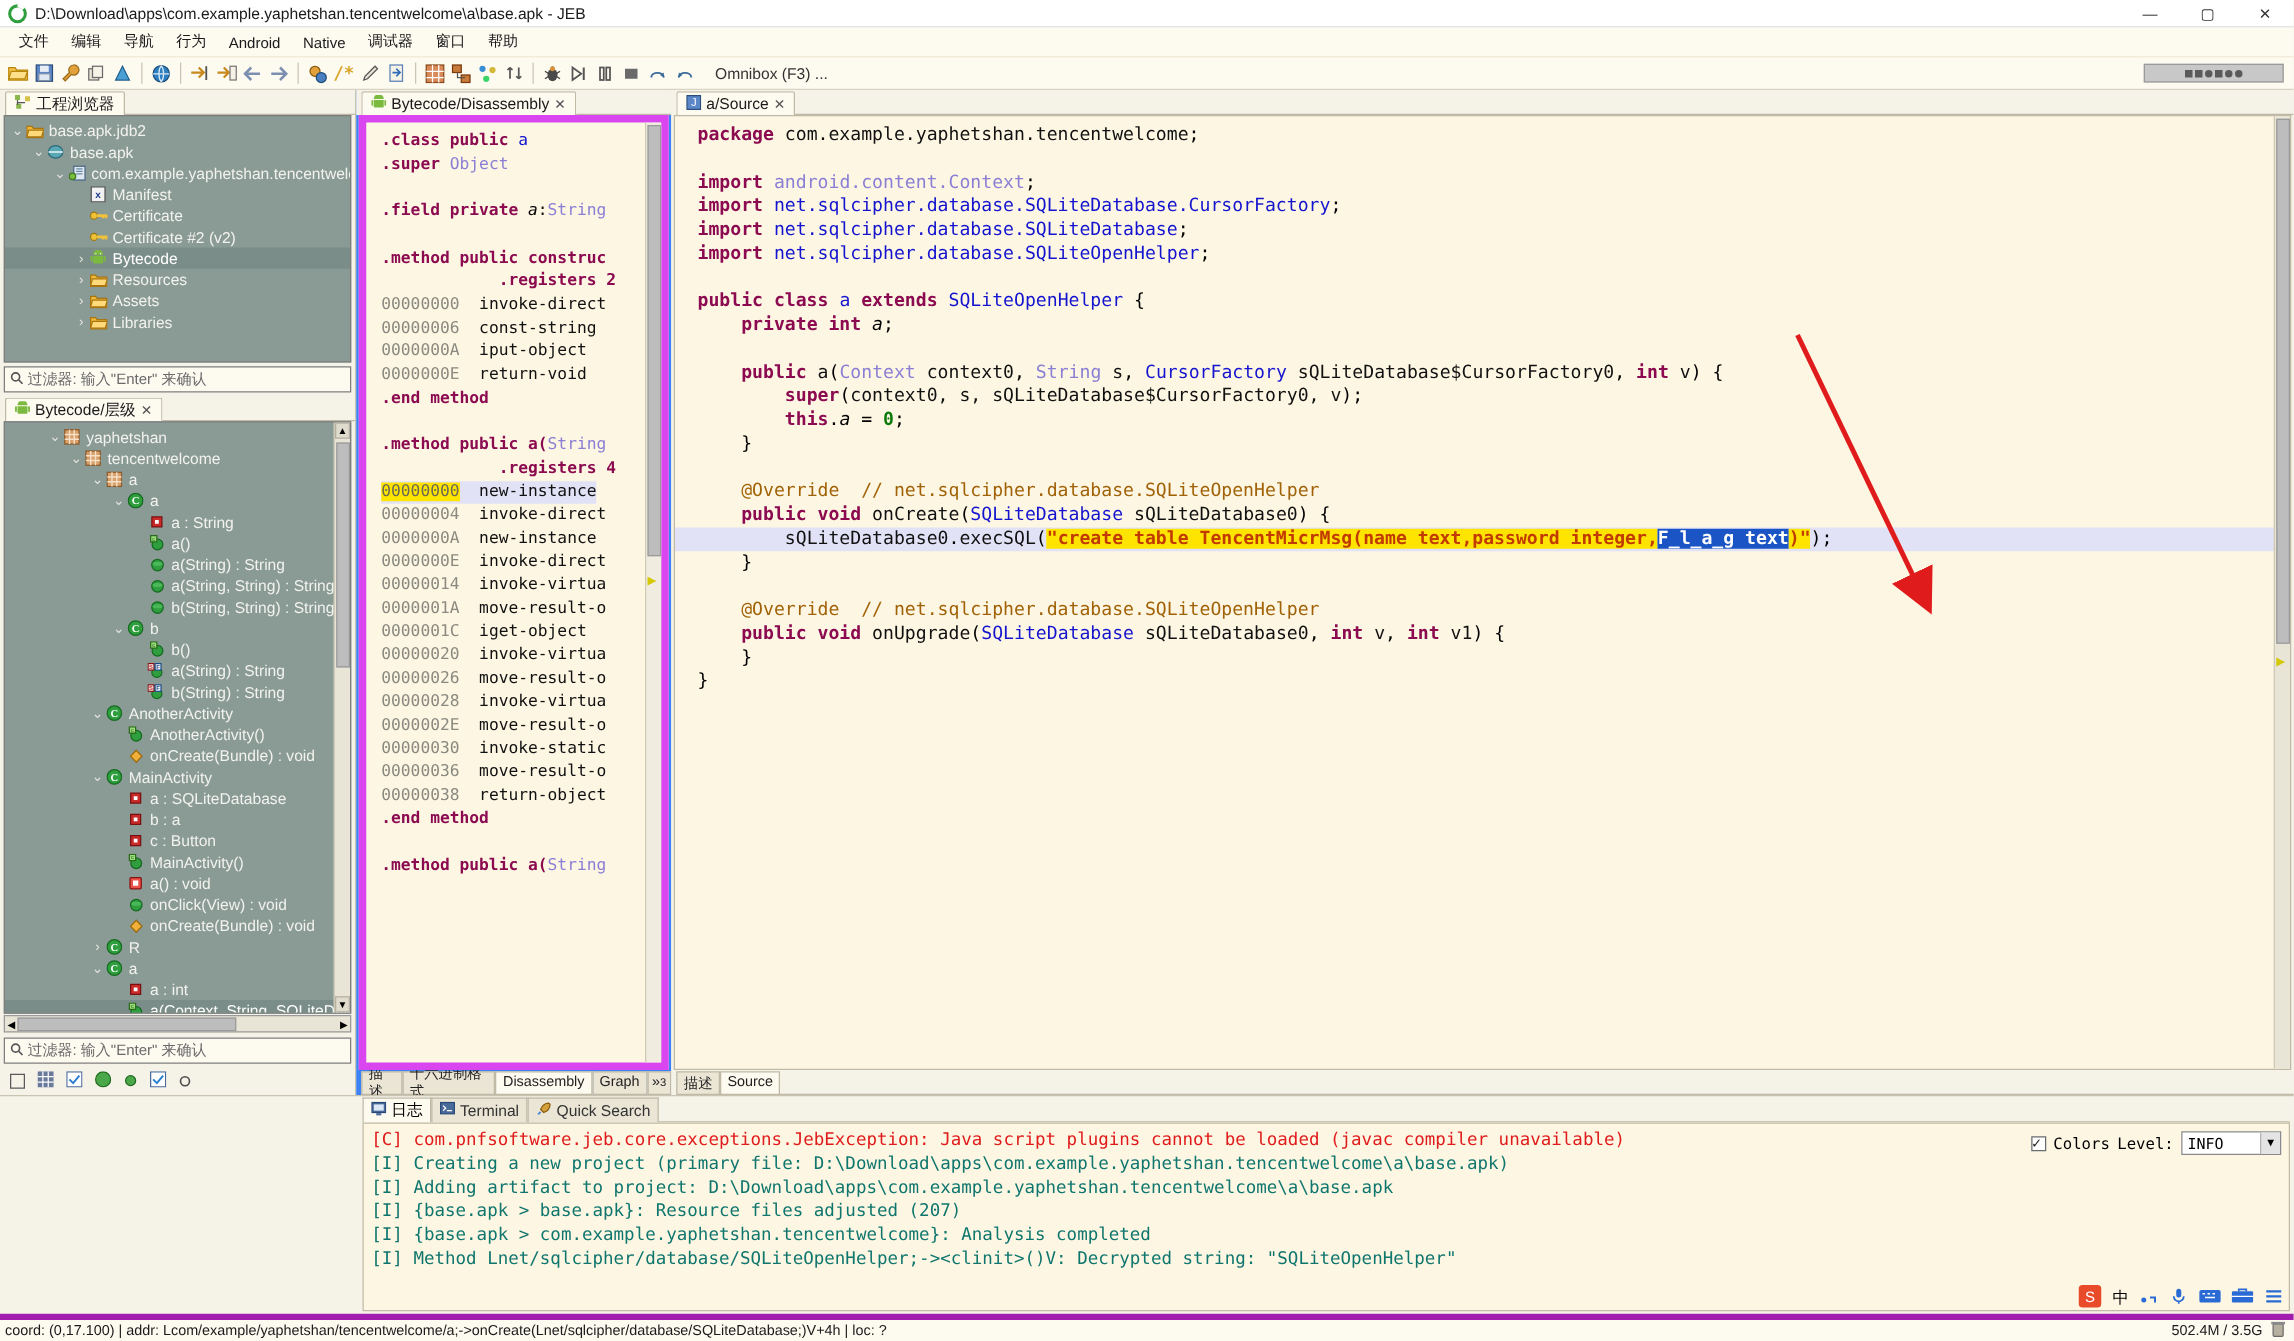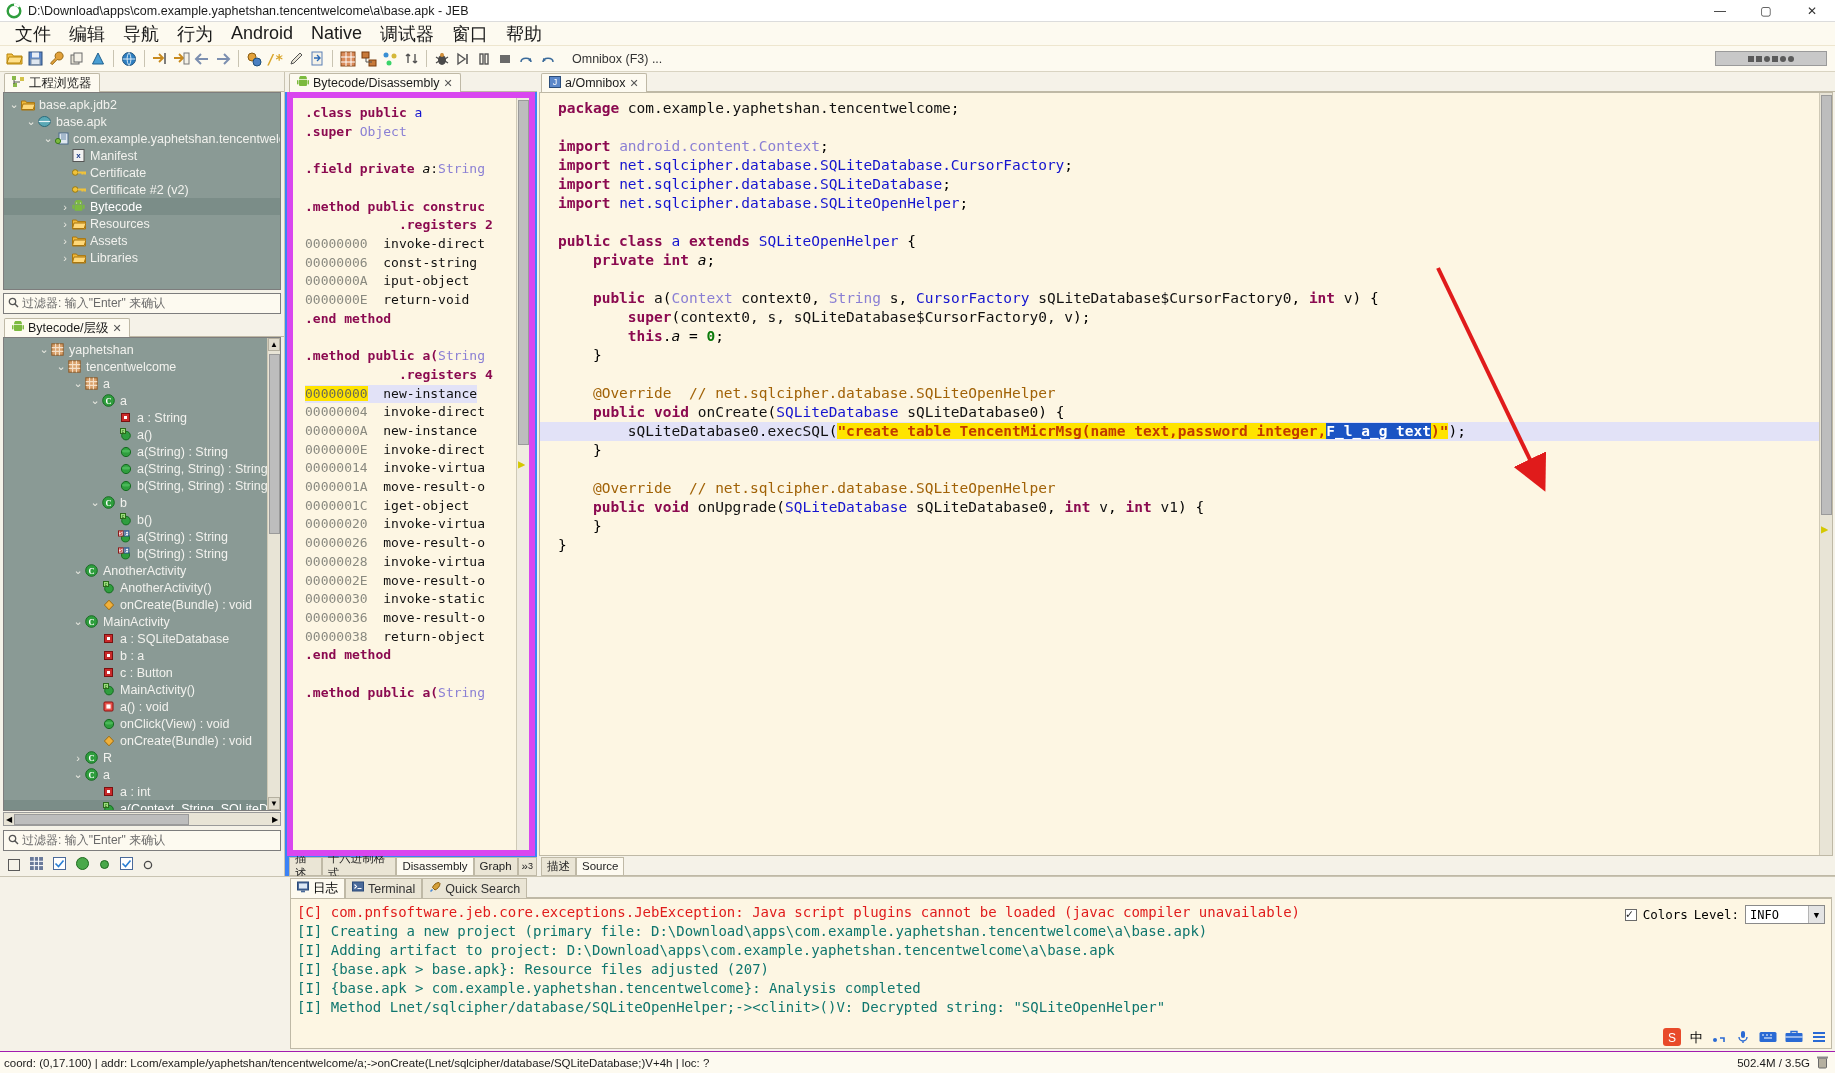--- a/index.html
+++ b/index.html
@@ -22,21 +22,21 @@
   .titlebar .tb-icon { width: 16px; height: 16px; margin: 0 6px 0 6px; flex:none; }
   .titlebar .tb-title { font-size: 12.5px; color: #1a1a1a; white-space: nowrap; flex: 1; }
   .win-btns { display: flex; height: 22px; }
   .win-btn { width: 46px; height: 22px; display:flex; align-items:center; justify-content:center; font-size: 12px; color:#333; }
 
   
   .menubar {
     height: 24px; background: #fdfaf0; display: flex; align-items: center;
     padding-left: 6px; gap: 0px; flex:none; border-bottom: 1px solid #eee6cf;
   }
-  .menuitem { padding: 2px 9px; font-size: 18px; color:#1a1a1a; white-space:nowrap; }
+  .menuitem { padding: 2px 9px; font-size: 12px; color:#1a1a1a; white-space:nowrap; }
 
   
   .toolbar {
     height: 26px; background: #fdfaf0; display:flex; align-items:center;
     padding-left:4px; flex:none; border-bottom: 1px solid #d9d4c2; gap:1px;
   }
   .tbtn { width: 20px; height: 20px; display:flex; align-items:center; justify-content:center; position:relative; }
   .tbsep { width: 1px; height: 17px; background:#c9c4b2; margin: 0 4px; }
   .omnibox { margin-left: 14px; font-size:12.5px; color:#333; }
   .tb-right { margin-left:auto; margin-right: 8px; display:flex; align-items:center; }
@@ -123,21 +123,21 @@
   .log-c { color:#e01b1b; }
   .log-i { color:#0f766e; }
   .cright { position:absolute; right:6px; top:6px; display:flex; align-items:center; gap:6px; font-size:12.5px; }
   .chk { width:12px; height:12px; border:1px solid #6a6a6a; background:#fff; display:inline-block; position:relative; }
   .chk.on::after { content:"✓"; position:absolute; left:0px; top:-3px; font-size:12px; color:#1a1a1a; }
   .levelsel { width:80px; height:19px; border:1px solid #8a8a8a; background:#fff; display:flex; align-items:center;
               justify-content:space-between; padding:0 0 0 4px; font-size:12px; }
   .levelsel .drop { width:16px; height:17px; background:#e4e4e4; border-left:1px solid #b5b5b5; display:flex; align-items:center; justify-content:center; font-size:9px;}
 
   
-  .statusbar { height:22px; flex:none; background:#fdfaf0; border-top:1px solid #a21caf;
+  .statusbar { height:22px; flex:none; background:#fdfaf0; border-top:5px solid #a21caf;
                display:flex; align-items:center; font-size:11.5px; color:#1a1a1a; padding-left:4px; }
   .statusbar .right { margin-left:auto; display:flex; align-items:center; gap:6px; padding-right:6px; }
 
   
   .tray { position:absolute; right:0; bottom:22px; height:26px; display:flex; align-items:center; gap:8px; padding-right:8px; }
   .tray span { font-size:13px; }
 
   
   .annot { position:absolute; left:0; top:0; width:1835px; height:1073px; pointer-events:none; }
 
@@ -898,21 +898,21 @@
 
     <div class="rightcol">
       <div class="tabstrip">
         <div class="tab">
           <span>
             <svg width="12" height="12" viewBox="0 0 12 12">
                 <rect x="0.5" y="0.5" width="11" height="11" fill="#5b87c9" stroke="#2c4d7a"></rect>
                 <text x="6" y="9" font-size="9" fill="#fff" text-anchor="middle" font-family="Liberation Sans">J</text>
               </svg>
           </span>
-          <span>a/Omnibox</span>
+          <span>a/Source</span>
           <span style="font-size:11px;color:#555;">✕</span>
         </div>
         <div class="tabfill"></div>
       </div>
       <div class="srcpane">
         <div class="srcinner" id="src-lines"><div><span class="kw">package</span> <span class="id">com.example.yaphetshan.tencentwelcome</span>;</div><div>&nbsp;</div><div><span class="kw">import</span> <span class="typ2">android.content.Context</span>;</div><div><span class="kw">import</span> <span class="typ">net.sqlcipher.database.SQLiteDatabase.CursorFactory</span>;</div><div><span class="kw">import</span> <span class="typ">net.sqlcipher.database.SQLiteDatabase</span>;</div><div><span class="kw">import</span> <span class="typ">net.sqlcipher.database.SQLiteOpenHelper</span>;</div><div>&nbsp;</div><div><span class="kw">public class</span> <span class="typ">a</span> <span class="kw">extends</span> <span class="typ">SQLiteOpenHelper</span> {</div><div>    <span class="kw">private int</span> <span class="ital">a</span>;</div><div>&nbsp;</div><div>    <span class="kw">public</span> <span class="id">a</span>(<span class="typ2">Context</span> <span class="id">context0</span>, <span class="typ2">String</span> <span class="id">s</span>, <span class="typ">CursorFactory</span> <span class="id">sQLiteDatabase$CursorFactory0</span>, <span class="kw">int</span> <span class="id">v</span>) {</div><div>        <span class="kw">super</span>(<span class="id">context0, s, sQLiteDatabase$CursorFactory0, v</span>);</div><div>        <span class="kw">this</span>.<span class="ital">a</span> = <span class="num">0</span>;</div><div>    }</div><div>&nbsp;</div><div>    <span class="cmt">@Override  // net.sqlcipher.database.SQLiteOpenHelper</span></div><div>    <span class="kw">public void</span> <span class="id">onCreate</span>(<span class="typ">SQLiteDatabase</span> <span class="id">sQLiteDatabase0</span>) {</div><div style="background: rgb(226, 226, 247); margin-left: -18px; padding-left: 18px;">        <span class="id">sQLiteDatabase0</span>.<span class="id">execSQL</span>(<span class="hl-str">"create table TencentMicrMsg(name text,password integer,</span><span class="hl-sel">F_l_a_g text</span><span class="hl-str">)"</span>);</div><div>    }</div><div>&nbsp;</div><div>    <span class="cmt">@Override  // net.sqlcipher.database.SQLiteOpenHelper</span></div><div>    <span class="kw">public void</span> <span class="id">onUpgrade</span>(<span class="typ">SQLiteDatabase</span> <span class="id">sQLiteDatabase0</span>, <span class="kw">int</span> <span class="id">v</span>, <span class="kw">int</span> <span class="id">v1</span>) {</div><div>    }</div><div>}</div></div>
         <div class="vscroll" style="background:#e8e4d6;">
           <div class="vthumb" style="top:2px;height:420px;"></div>
           <div style="position:absolute;top:430px;left:1px;width:11px;height:12px;color:#d4c800;font-size:12px;line-height:12px;">▶</div>
         </div>

